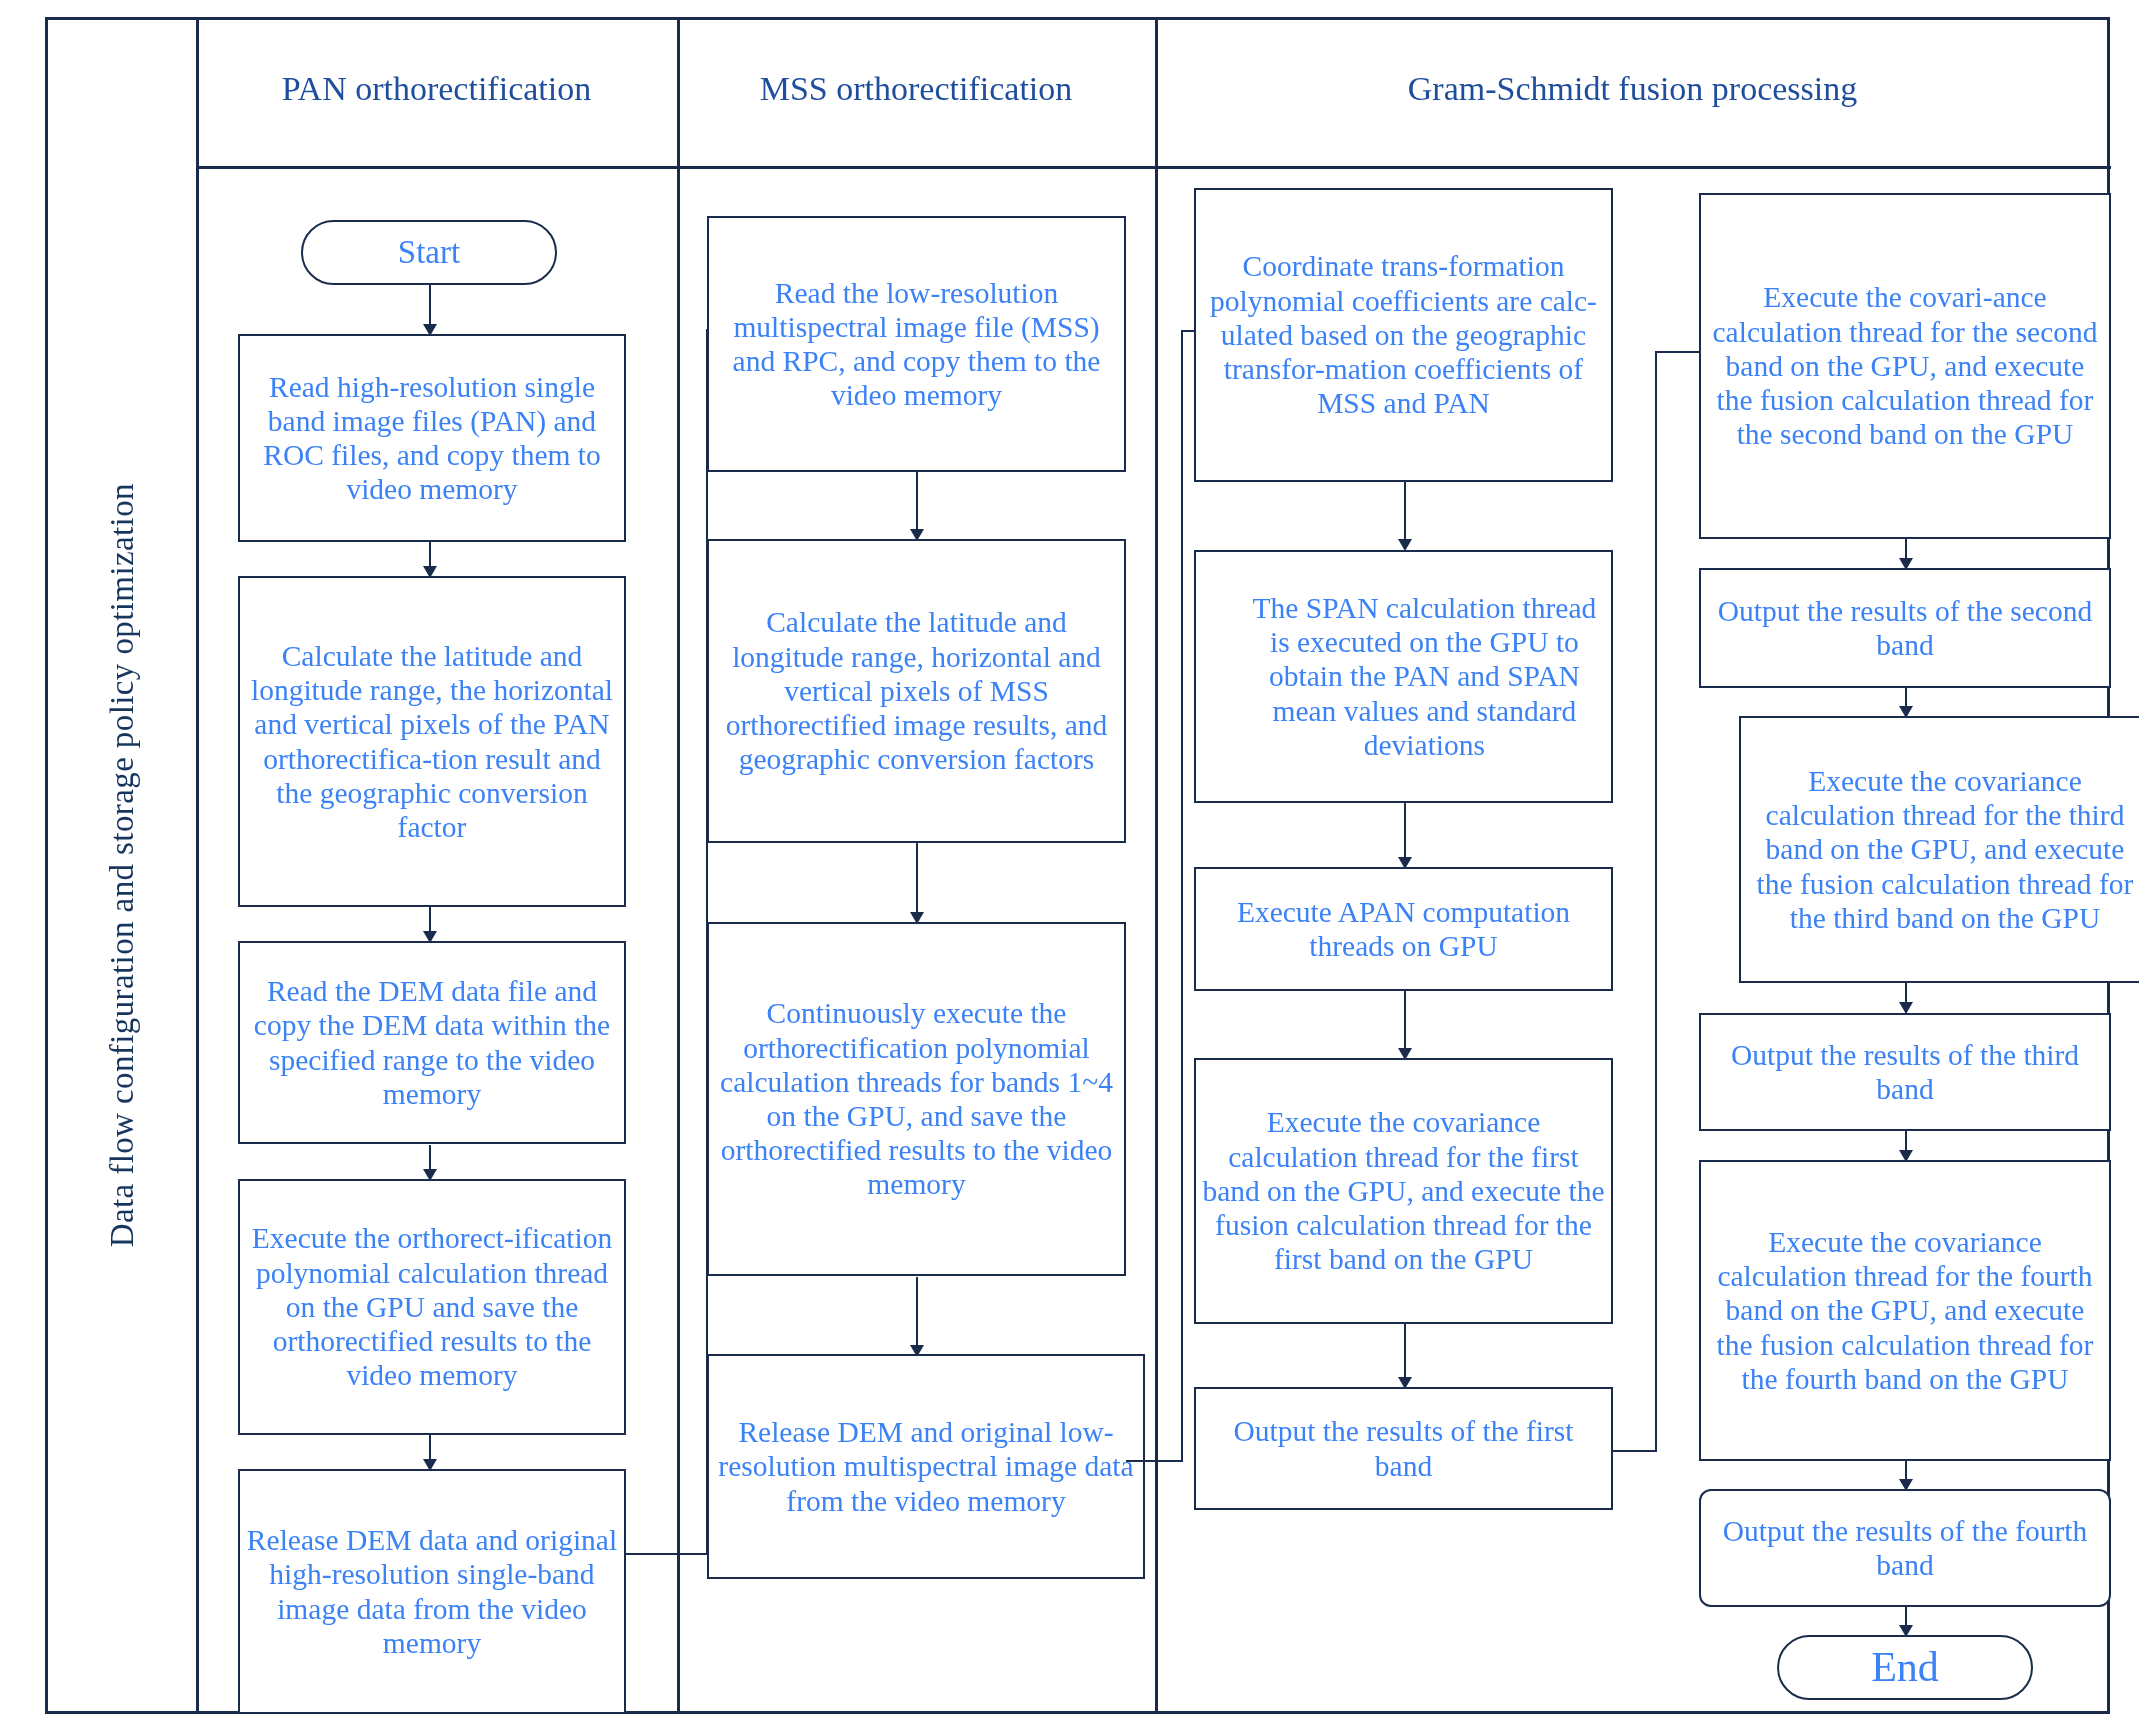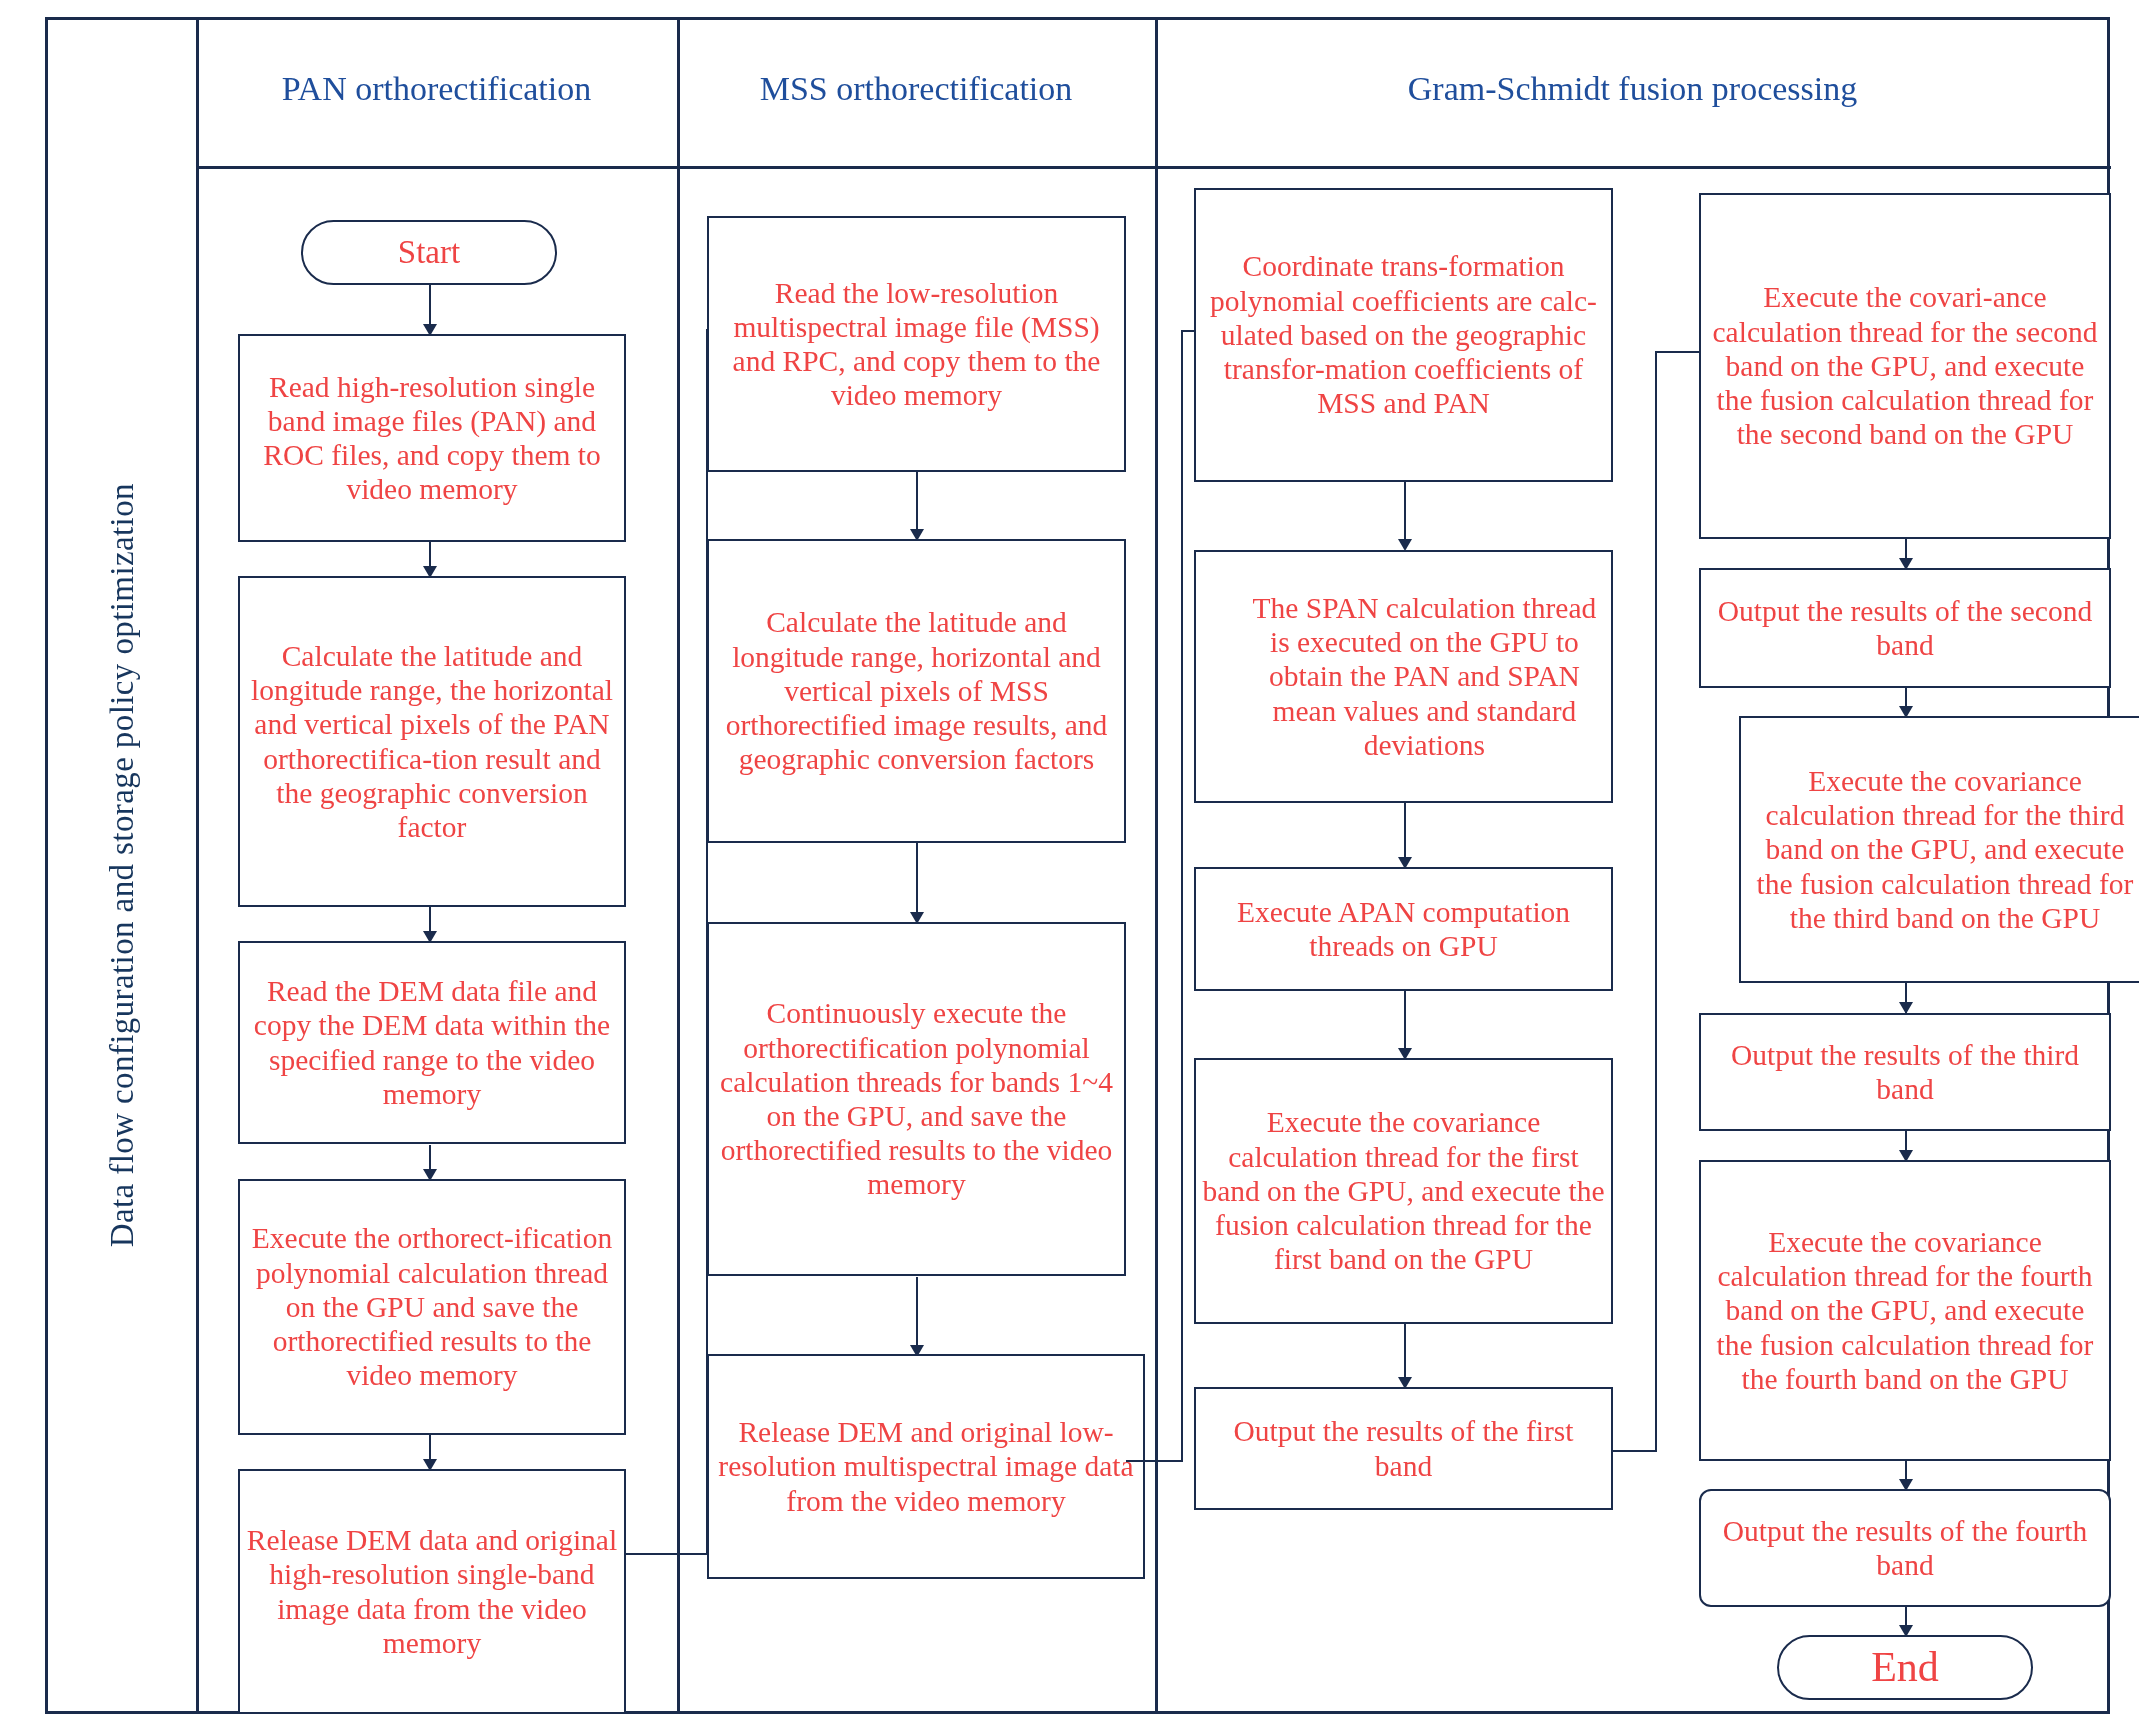--- a/index.html
+++ b/index.html
@@ -72,21 +72,21 @@
     border: 2.3px solid #1a2b4c;
     box-sizing: border-box;
     display: flex;
     align-items: center;
     justify-content: center;
     text-align: center;
     font-size: 29.5px;
     line-height: 1.16;
     padding: 3.1px 6.2px;
     background: #ffffff;
-    color: #ef4444;
+    color: #3b82f6;
   }
   .node.terminator {
     border-radius: 62px;
   }
   
   .arrow-v {
     position: absolute;
     width: 2.3px;
     background: #1a2b4c;
   }

